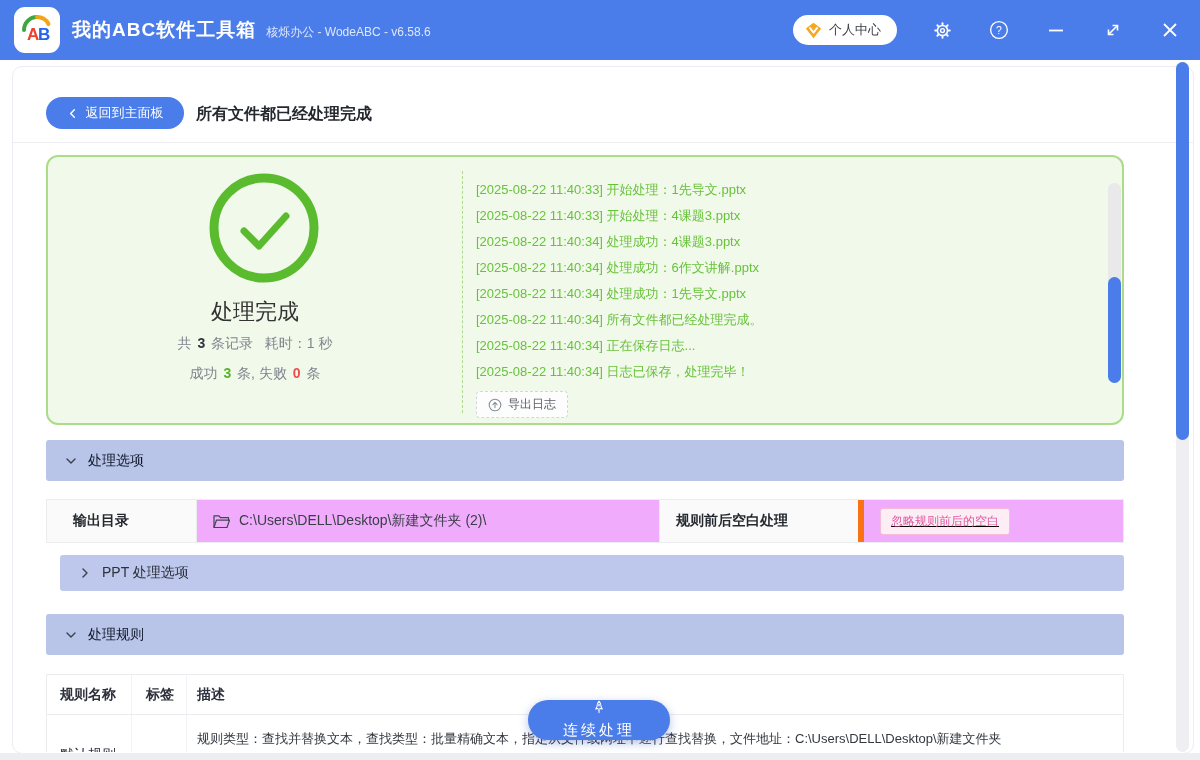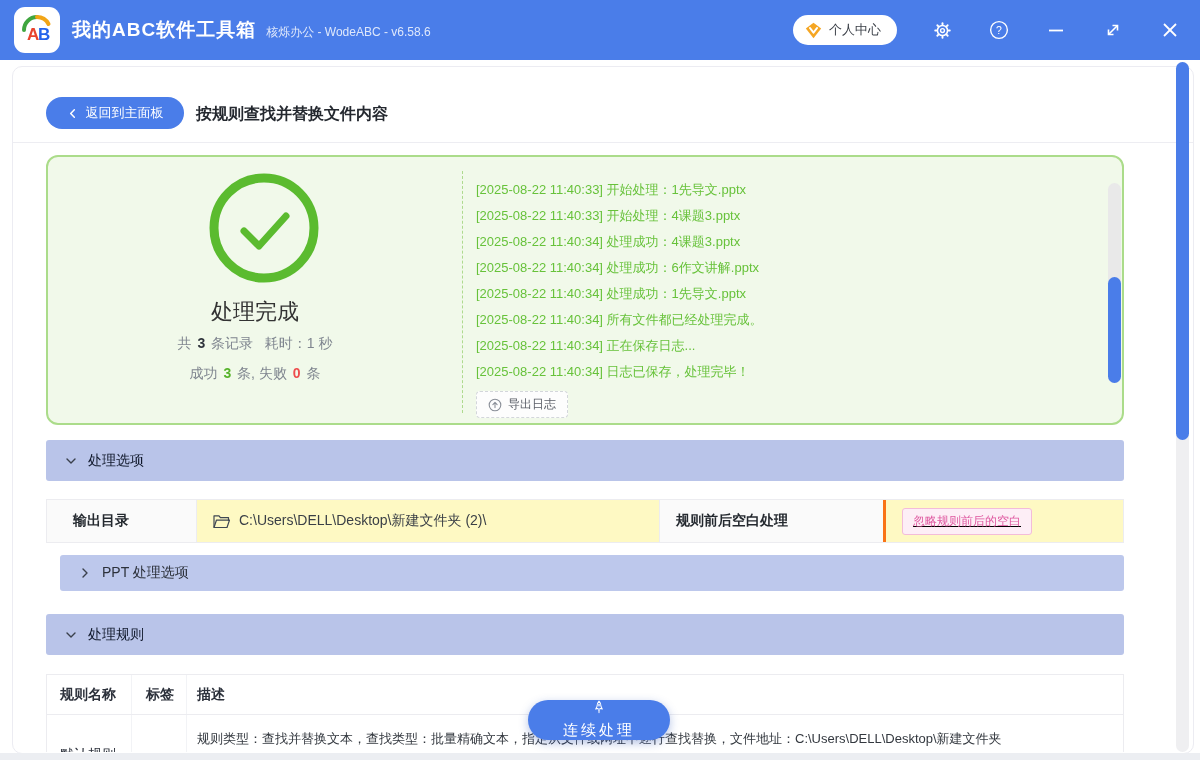--- a/index.html
+++ b/index.html
@@ -53,25 +53,25 @@
 
   
   .section-hdr { position:absolute; left:46px; width:1078px; height:41px; background:#b9c4e9;
                  border-radius:3px; display:flex; align-items:center; padding-left:19px; gap:11px;
                  font-size:14px; color:#0f172a; cursor:pointer; }
   .hdr-options { top:440px; }
   .hdr-rules { top:614px; }
 
   
   .opt-row { position:absolute; left:46px; top:499px; width:1078px; height:44px;
-             border:1px solid #ececf0; display:flex; background:#fef9c3; }
+             border:1px solid #ececf0; display:flex; background:#f0abfc; }
   .opt-label { background:#fafafa; font-weight:bold; font-size:14px; color:#24292f;
                display:flex; align-items:center; padding-left:26px; }
   .opt-label.l1 { width:150px; border-right:1px solid #ececf0; }
-  .opt-label.l2 { width:227px; border-left:1px solid #ececf0; border-right:3px solid #f97316; padding-left:16px; }
+  .opt-label.l2 { width:205px; border-left:1px solid #ececf0; border-right:6px solid #f97316; padding-left:16px; }
   .opt-path { width:462px; display:flex; align-items:center; gap:9px; padding-left:16px;
               font-size:14px; color:#3a3f46; }
   .opt-tagcell { flex:1; display:flex; align-items:center; padding-left:16px;text-decoration:underline; }
   .pink-tag { font-size:12px; color:#df58a0; background:#fdeef6; border:1px solid #f3bcd9;
               border-radius:3px; padding:4px 10px; }
 
   
   .ppt-row { position:absolute; left:60px; top:555px; width:1064px; height:36px; background:#bdc8ec;
              border-radius:3px; display:flex; align-items:center; padding-left:19px; gap:11px;
              font-size:14px; color:#2c313b; cursor:pointer; }
@@ -167,21 +167,21 @@
 </div>
 
 <div class="card-frame"></div>
 
 <button class="back-btn">
   <svg width="11" height="11" viewBox="0 0 12 12">
     <path d="M8 2 L4 6 L8 10" fill="none" stroke="#fff" stroke-width="1.6" stroke-linecap="round" stroke-linejoin="round"></path>
   </svg>
   <span>返回到主面板</span>
 </button>
-<div class="page-title">按规则查找并替换文件内容</div>
+<div class="page-title">所有文件都已经处理完成</div>
 <div class="top-divider"></div>
 
 <div class="result-panel">
   <div class="summary">
     <div class="check-wrap">
       <svg width="116" height="116" viewBox="0 0 116 116">
         <circle cx="58" cy="58" r="50" fill="none" stroke="#5bbb2f" stroke-width="9"></circle>
         <path d="M38 61 L53 76 L80 46" fill="none" stroke="#5bbb2f" stroke-width="7" stroke-linecap="round" stroke-linejoin="round"></path>
       </svg>
     </div>

